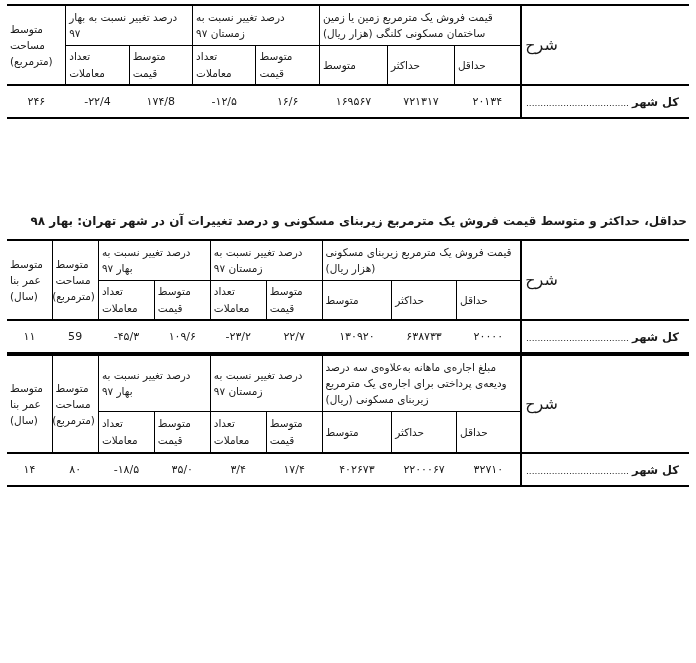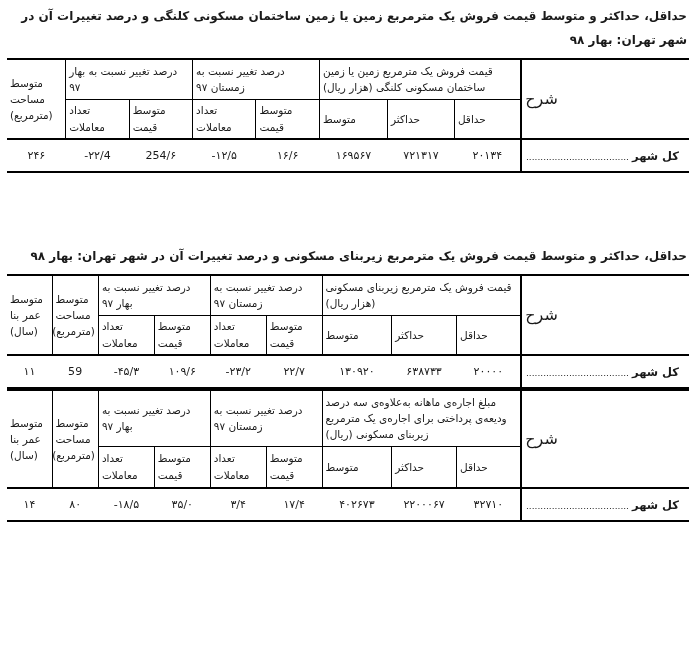--- a/index.html
+++ b/index.html
@@ -5,21 +5,21 @@
   html,body{margin:0;padding:0;}
   body{
     width:696px;height:663px;box-sizing:border-box;
     padding:4px 7px 0 7px;background:#ffffff;color:#1a1a1a;
     font-family:"DejaVu Sans",sans-serif;direction:rtl;overflow:hidden;
   }
   .tbl-title{
     font-size:12px;font-weight:bold;text-align:right;
     line-height:24px;margin:0 2px 6px 2px;
   }
-  .gap1{margin-top:71px;}
+  .gap1{margin-top:90px;}
   .gap2{margin-top:90px;}
   table.tbl{
     width:100%;border-collapse:collapse;table-layout:fixed;direction:rtl;
     border-top:2.5px solid #000;border-bottom:2.5px solid #000;
   }
   table.tbl thead{border-bottom:2.5px solid #000;}
   table.tbl th{
     border:1px solid #000;font-weight:normal;font-size:10.5px;
     text-align:left;vertical-align:middle;padding:1px 3px;line-height:1.55;
   }
@@ -38,21 +38,20 @@
     text-align:right;padding-right:10px;white-space:nowrap;overflow:hidden;
   }
   .lbl-txt{font-weight:bold;font-size:11.5px;}
   .dots{font-size:9px;letter-spacing:0.5px;color:#222;padding-right:3px;}
   td.num{direction:ltr;letter-spacing:0.3px;}
 </style>
 </head>
 <body>
 
 <section>
-  <div class="tbl-title">حداقل، حداکثر و متوسط قیمت فروش یک مترمربع زمین یا زمین ساختمان مسکونی کلنگی و درصد تغییرات آن در شهر تهران: بهار ۹۸</div>
   <table class="tbl t1">
     <colgroup>
       <col style="width:24.6%">
         <col style="width:9.8%">
         <col style="width:9.8%">
         <col style="width:10%">
       <col style="width:9.3%">
         <col style="width:9.3%">
         <col style="width:9.3%">
         <col style="width:9.3%">
@@ -77,21 +76,21 @@
       </tr>
     </thead>
     <tbody>
       <tr class="d-row">
         <td class="lbl"><span class="lbl-txt">کل شهر</span><span class="dots">....................................</span></td>
         <td class="num">۲۰۱۳۴</td>
         <td class="num">۷۲۱۳۱۷</td>
         <td class="num">۱۶۹۵۶۷</td>
         <td class="num">۱۶/۶</td>
         <td class="num">-۱۲/۵</td>
-        <td class="num">254/۶</td>
+        <td class="num">۱۷۴/8</td>
         <td class="num">-۲۲/4</td>
         <td class="num">۲۴۶</td>
       </tr>
     </tbody>
   </table>
 </section>
 
 <section>
   <div class="tbl-title gap1">حداقل، حداکثر و متوسط قیمت فروش یک مترمربع زیربنای مسکونی و درصد تغییرات آن در شهر تهران: بهار ۹۸</div>
   <table class="tbl t2">

